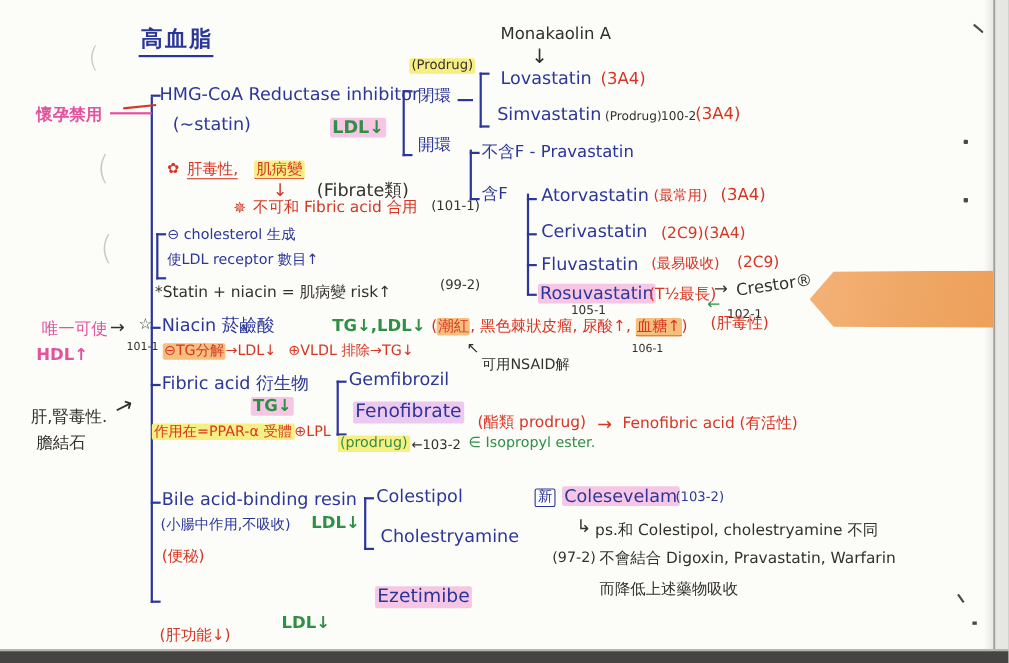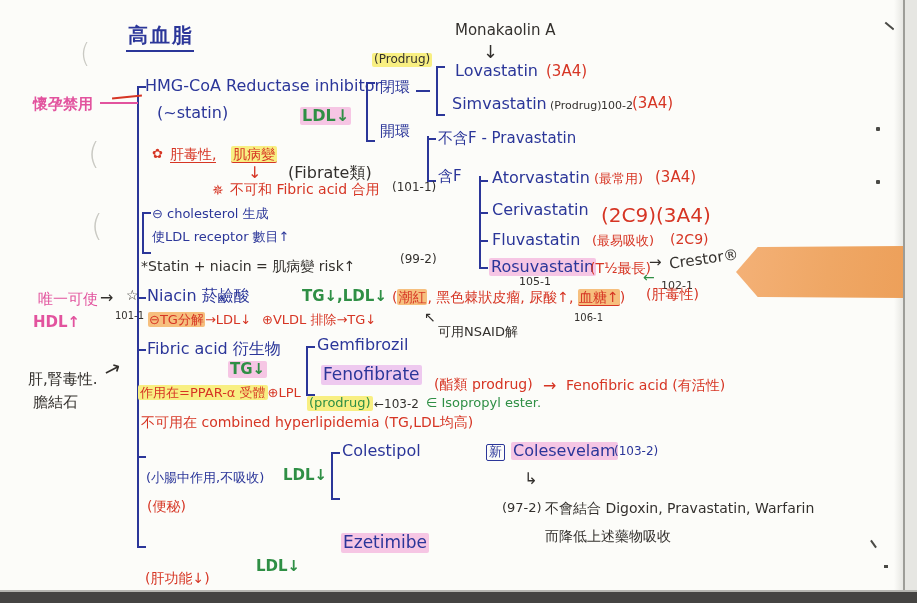--- a/index.html
+++ b/index.html
@@ -85,21 +85,21 @@
   <div class="vline" style="left:479px;top:176px;height:92px"></div>
   <div class="hline" style="left:479px;top:180px;width:9px"></div>
   <div class="hline" style="left:479px;top:212px;width:9px"></div>
   <div class="hline" style="left:479px;top:240px;width:9px"></div>
   <div class="hline" style="left:479px;top:267px;width:9px"></div>
 
   <div class="t blue" style="left:492px;top:169px;font-size:16px">Atorvastatin</div>
   <div class="t red" style="left:594px;top:172px;font-size:13px">(最常用)</div>
   <div class="t red" style="left:655px;top:169px;font-size:15px">(3A4)</div>
   <div class="t blue" style="left:492px;top:201px;font-size:16px">Cerivastatin</div>
-  <div class="t red" style="left:601px;top:204px;font-size:20px">(2C9)(3A4)</div>
+  <div class="t red" style="left:601px;top:204px;font-size:14px">(2C9)(3A4)</div>
   <div class="t blue" style="left:492px;top:231px;font-size:16px">Fluvastatin</div>
   <div class="t red" style="left:592px;top:234px;font-size:13px">(最易吸收)</div>
   <div class="t red" style="left:670px;top:231px;font-size:14px">(2C9)</div>
   <div class="t blue hl-p" style="left:489px;top:258px;font-size:16px">Rosuvastatin</div>
   <div class="t red" style="left:590px;top:260px;font-size:14px">(T½最長)</div>
   <div class="t black" style="left:649px;top:254px;font-size:15px">→</div>
   <div class="t black" style="left:669px;top:251px;font-size:15px;transform:rotate(-8deg)">Crestor®</div>
   <div class="t green" style="left:643px;top:269px;font-size:14px">←</div>
   <div class="t black" style="left:661px;top:280px;font-size:11px">102-1</div>
 
@@ -154,36 +154,38 @@
   <div class="t blue hl-l" style="left:321px;top:365px;font-size:17px">Fenofibrate</div>
   <div class="t red" style="left:434px;top:376px;font-size:14px">(酯類 prodrug)</div>
   <div class="t red" style="left:543px;top:377px;font-size:16px">→</div>
   <div class="t red" style="left:566px;top:377px;font-size:14px">Fenofibric acid (有活性)</div>
   <div class="t red" style="left:138px;top:386px;font-size:13px">
     <span class="hl-y">作用在=PPAR-α 受體</span><span>⊕LPL</span>
   </div>
   <div class="t green hl-y" style="left:307px;top:396px;font-size:13px">(prodrug)</div>
   <div class="t black" style="left:374px;top:398px;font-size:12px">←103-2</div>
   <div class="t green" style="left:426px;top:396px;font-size:13px">∈ Isopropyl ester.</div>
-  <div class="t red" style="left:141px;top:414px;font-size:14px">不可用在 combined hyperlipidemia (TG,LDL均高)</div>
 
   <div class="t black" style="left:28px;top:371px;font-size:15px">肝,腎毒性.</div>
   <div class="t black" style="left:33px;top:394px;font-size:15px">膽結石</div>
   <div class="t black" style="left:104px;top:358px;font-size:20px;transform:rotate(-27deg)">→</div>
 
+  <div class="t blue" style="left:147px;top:445px;font-size:16px">Bile acid-binding resin</div>
   <div class="bracket" style="left:331px;top:452px;height:44px"></div>
   <div class="t blue" style="left:342px;top:442px;font-size:16px">Colestipol</div>
+  <div class="t blue" style="left:346px;top:479px;font-size:16px">Cholestryamine</div>
   <div class="t blue" style="left:146px;top:471px;font-size:13px">(小腸中作用,不吸收)</div>
   <div class="t green" style="left:283px;top:467px;font-size:15px;font-weight:bold">LDL↓</div>
   <div class="t red" style="left:147px;top:498px;font-size:14px">(便秘)</div>
 
   <div class="t blue boxed" style="left:486px;top:444px;font-size:13px">新</div>
   <div class="t blue hl-p" style="left:511px;top:442px;font-size:16px">Colesevelam</div>
   <div class="t blue" style="left:614px;top:445px;font-size:12px">(103-2)</div>
   <div class="t black" style="left:524px;top:470px;font-size:16px">↳</div>
+  <div class="t black" style="left:541px;top:474px;font-size:14px">ps.和 Colestipol, cholestryamine 不同</div>
   <div class="t black" style="left:502px;top:501px;font-size:13px">(97-2)</div>
   <div class="t black" style="left:545px;top:500px;font-size:14px">不會結合 Digoxin, Pravastatin, Warfarin</div>
   <div class="t black" style="left:545px;top:528px;font-size:14px">而降低上述藥物吸收</div>
 
   <div class="t blue hl-p" style="left:341px;top:533px;font-size:17px">Ezetimibe</div>
   <div class="t green" style="left:256px;top:558px;font-size:15px;font-weight:bold">LDL↓</div>
   <div class="t red" style="left:145px;top:570px;font-size:14px">(肝功能↓)</div>
 
 </div>
 

